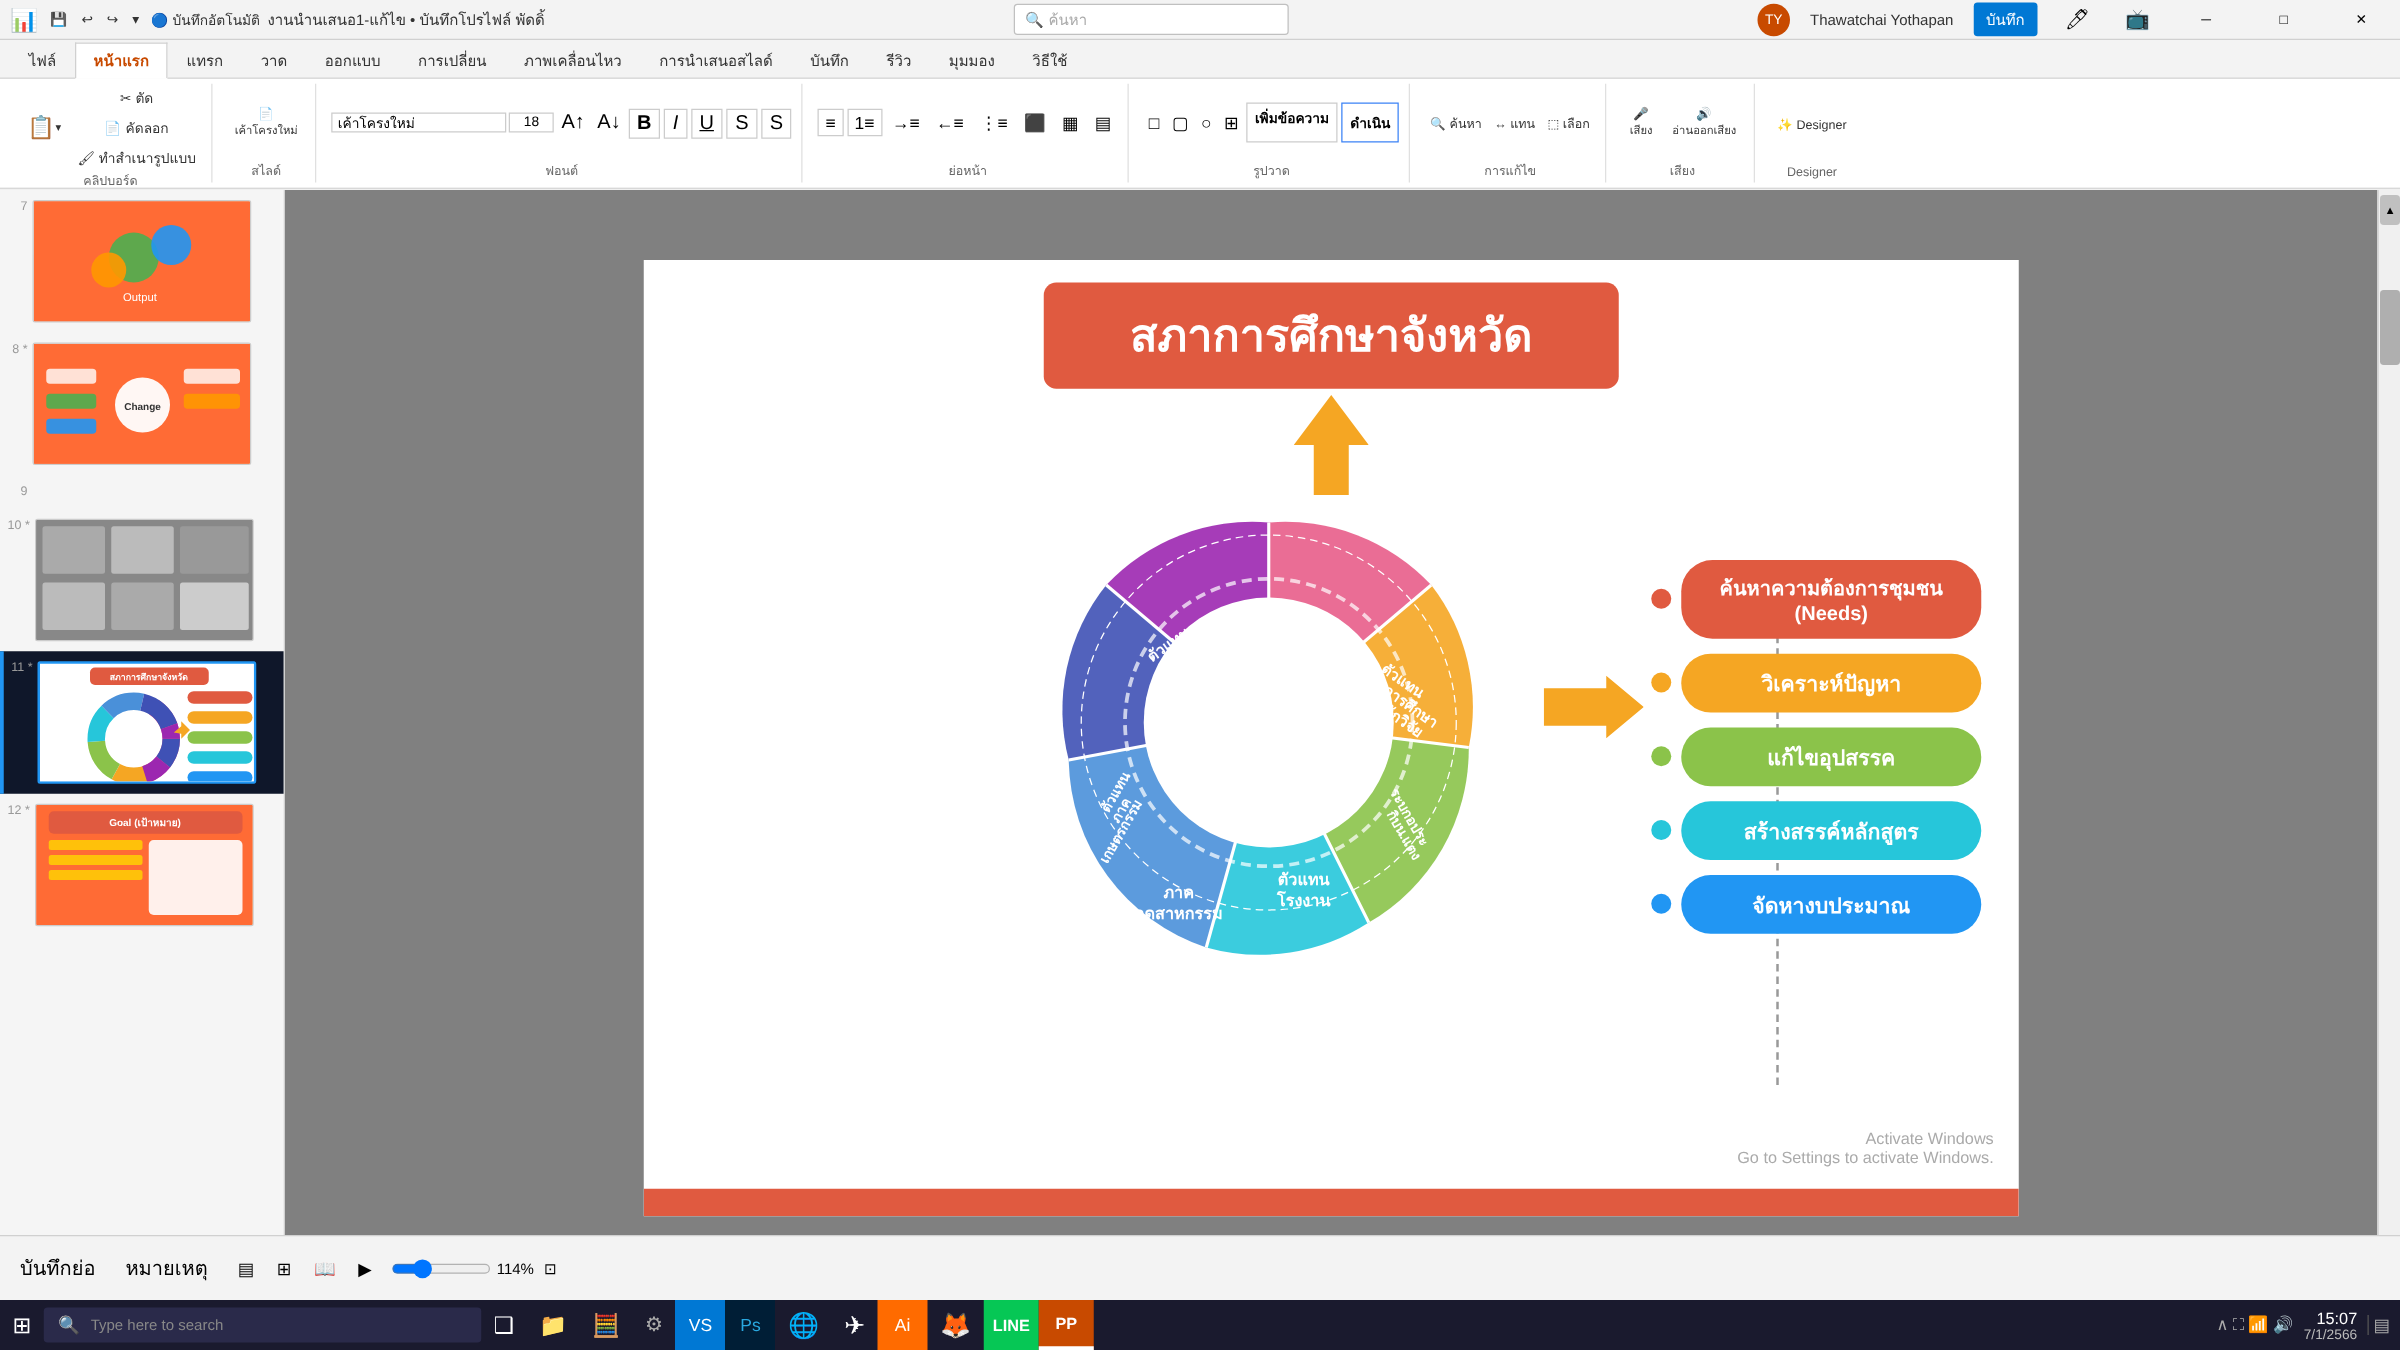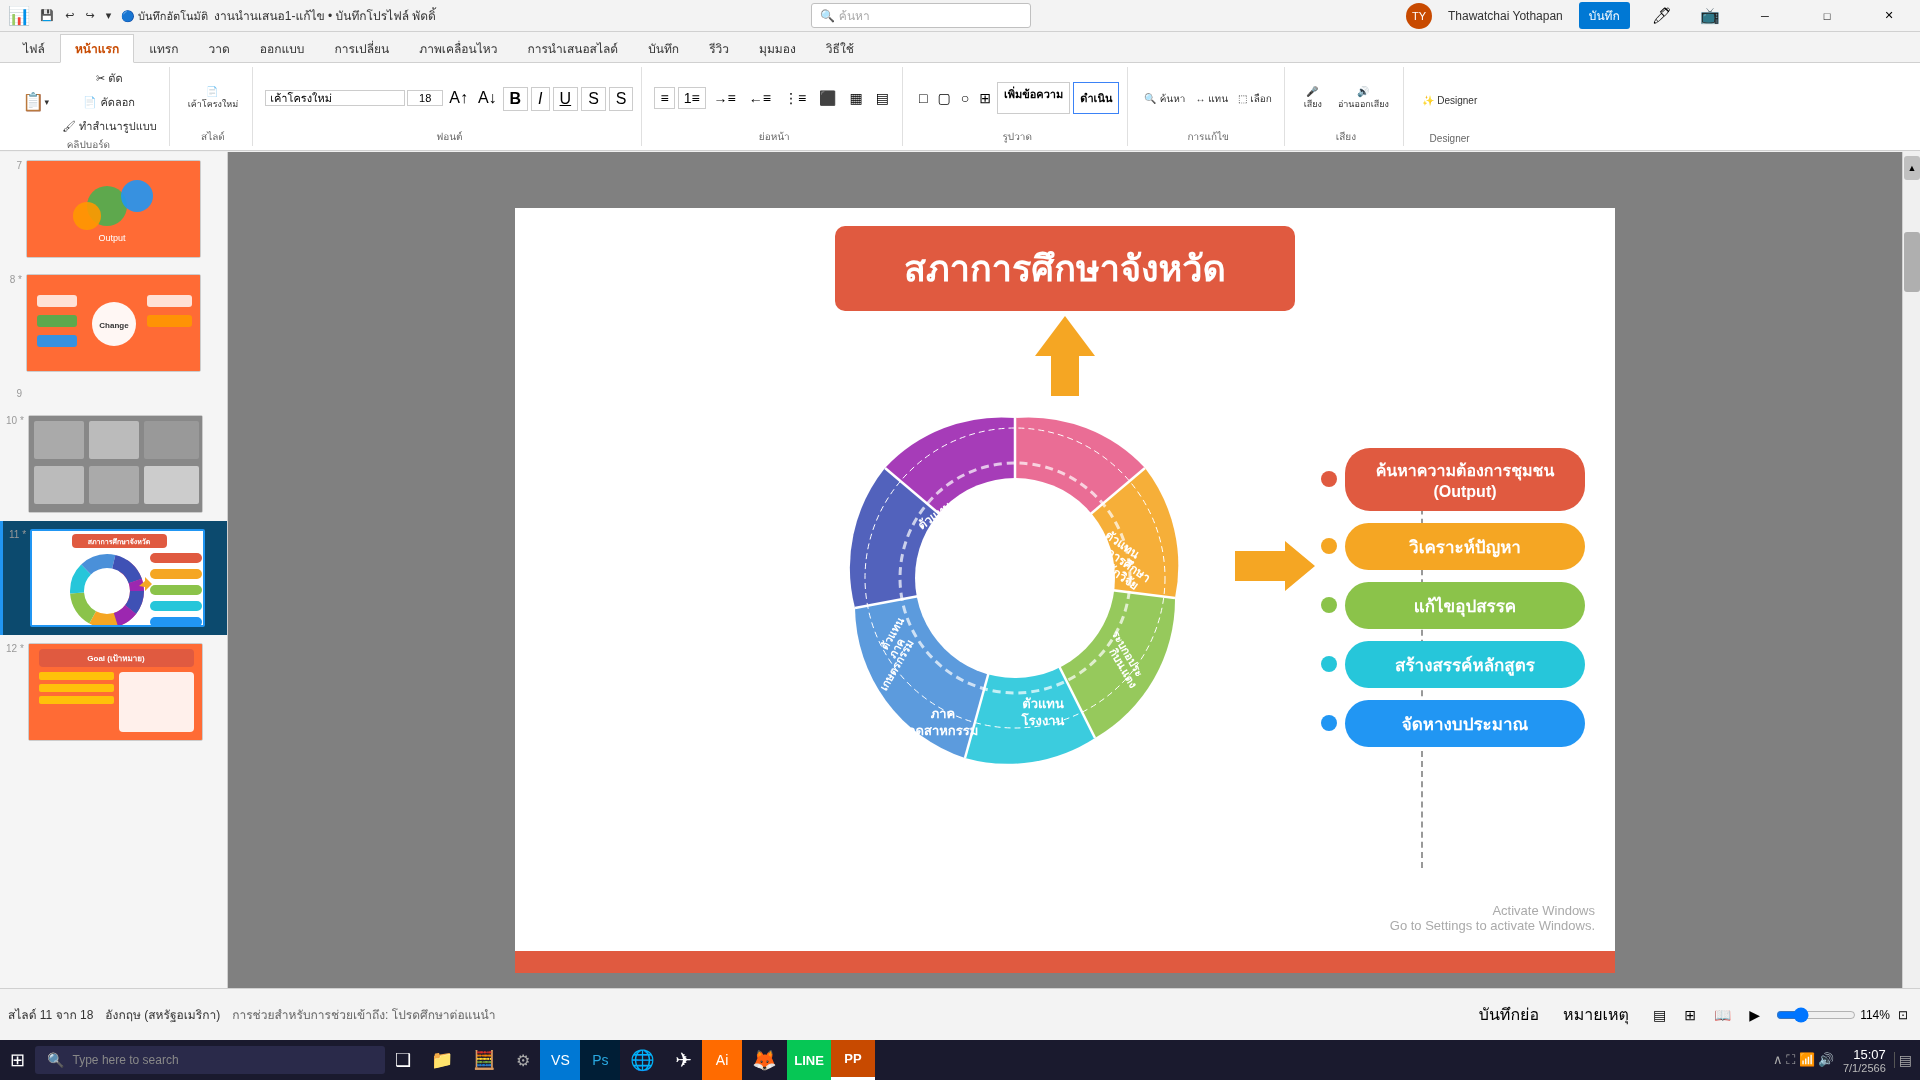--- a/index.html
+++ b/index.html
@@ -126,21 +126,21 @@
       overflow-y: auto;
       overflow-x: hidden;
     }
     .slide-thumb {
       display: flex;
       align-items: flex-start;
       padding: 8px 6px;
       cursor: pointer;
       gap: 4px;
     }
-    .slide-thumb.active { background: #0c4a6e; border-left: 3px solid #2196F3; }
+    .slide-thumb.active { background: #0f172a; border-left: 3px solid #2196F3; }
     .slide-num {
       font-size: 10px;
       color: #999;
       min-width: 16px;
       text-align: right;
     }
     .thumb-img {
       width: 175px;
       height: 98px;
       border: 1px solid #ccc;
@@ -644,21 +644,21 @@
     </div>
 
     <div class="dashed-line"></div>
 
     <div class="right-labels">
 
       <div class="label-row">
         <div class="label-dot" style="background:#e05a40;"></div>
         <div class="label-box" style="background:#e05a40;">
           <div style="font-size:16px; font-weight:800;">ค้นหาความต้องการชุมชน</div>
-          <div style="font-size:16px; font-weight:800;">(Output)</div>
+          <div style="font-size:16px; font-weight:800;">(Needs)</div>
         </div>
       </div>
 
       <div class="label-row">
         <div class="label-dot" style="background:#f5a623;"></div>
         <div class="label-box" style="background:#f5a623;">
           <span>วิเคราะห์ปัญหา</span>
         </div>
       </div>
 
@@ -693,25 +693,20 @@
   </div>
 </div>
 
 <div id="right-scrollbar">
   <div style="position:absolute; top:4px; left:1px; width:16px; height:24px; background:#c0c0c0; border-radius:3px; cursor:pointer; display:flex; align-items:center; justify-content:center; font-size:9px;">▲</div>
   <div style="position:absolute; bottom:4px; left:1px; width:16px; height:24px; background:#c0c0c0; border-radius:3px; cursor:pointer; display:flex; align-items:center; justify-content:center; font-size:9px;">▼</div>
   <div style="position:absolute; top:80px; left:1px; width:16px; height:60px; background:#afafaf; border-radius:3px; cursor:pointer;"></div>
 </div>
 
 <div id="statusbar" style="bottom:40px;">
-  <div class="status-left">
-    <span>สไลด์ 11 จาก 18</span>
-    <span>อังกฤษ (สหรัฐอเมริกา)</span>
-    <span style="color:#666;">การช่วยสำหรับการช่วยเข้าถึง: โปรดศึกษาต่อแนนำ</span>
-  </div>
   <div class="status-right">
     <span style="cursor:pointer; padding:2px 8px;">บันทึกย่อ</span>
     <span style="cursor:pointer; padding:2px 8px;">หมายเหตุ</span>
     <div class="view-btns">
       <span class="view-btn">▤</span>
       <span class="view-btn">⊞</span>
       <span class="view-btn">📖</span>
       <span class="view-btn">▶</span>
     </div>
     <div class="zoom-bar">

